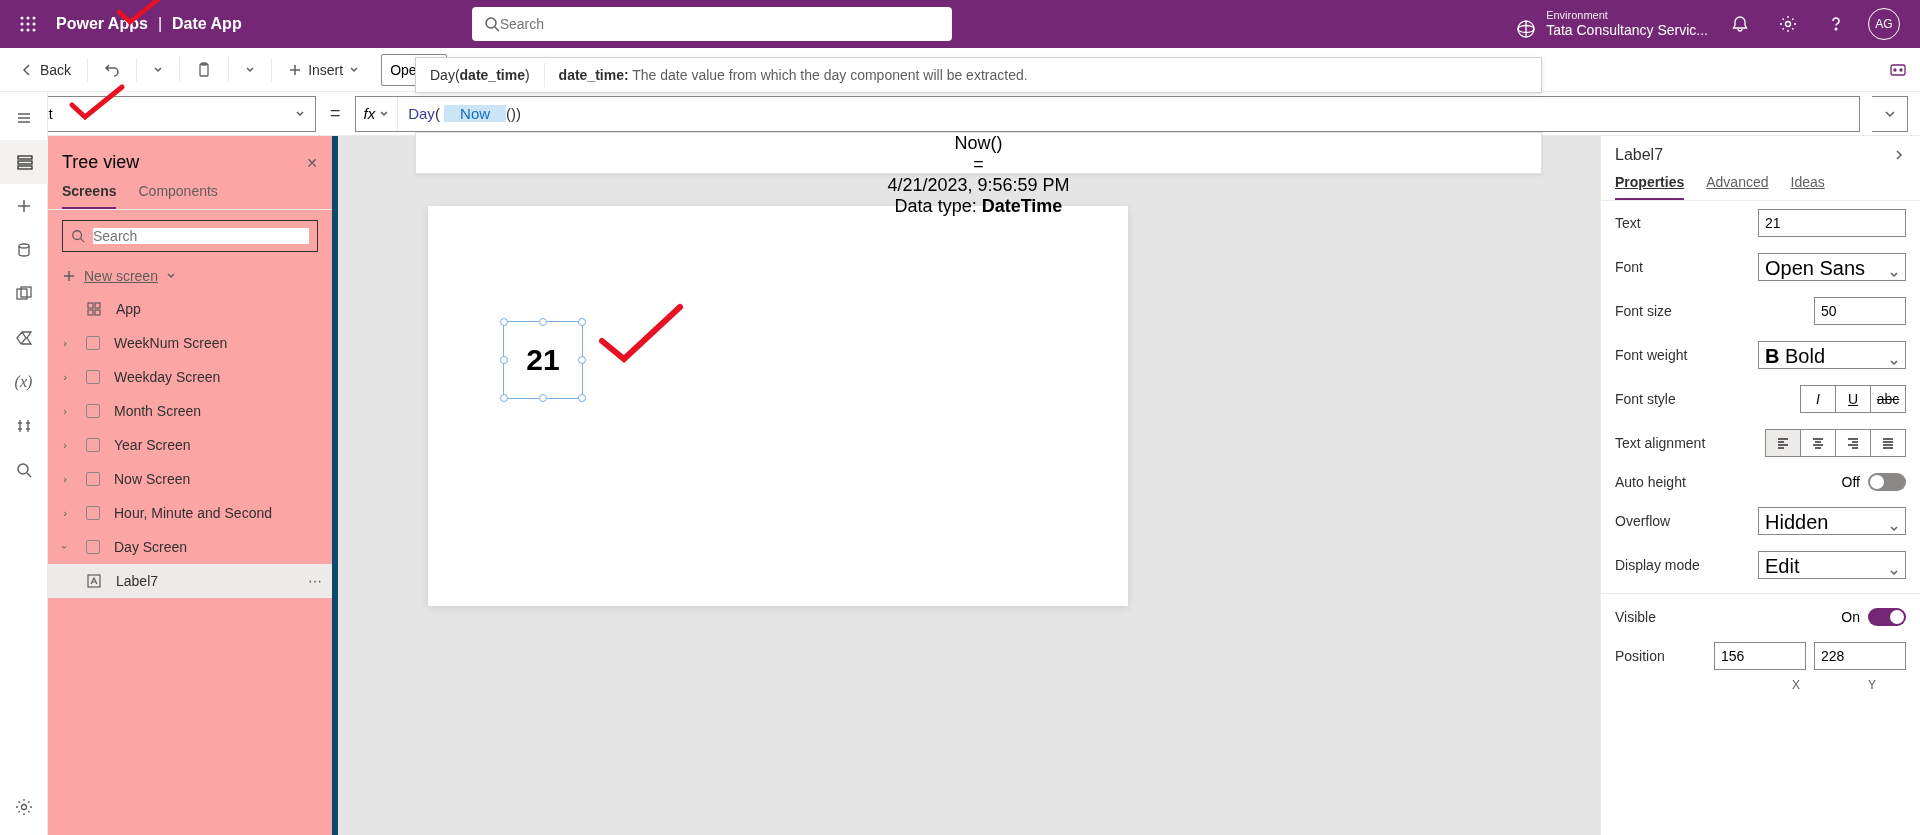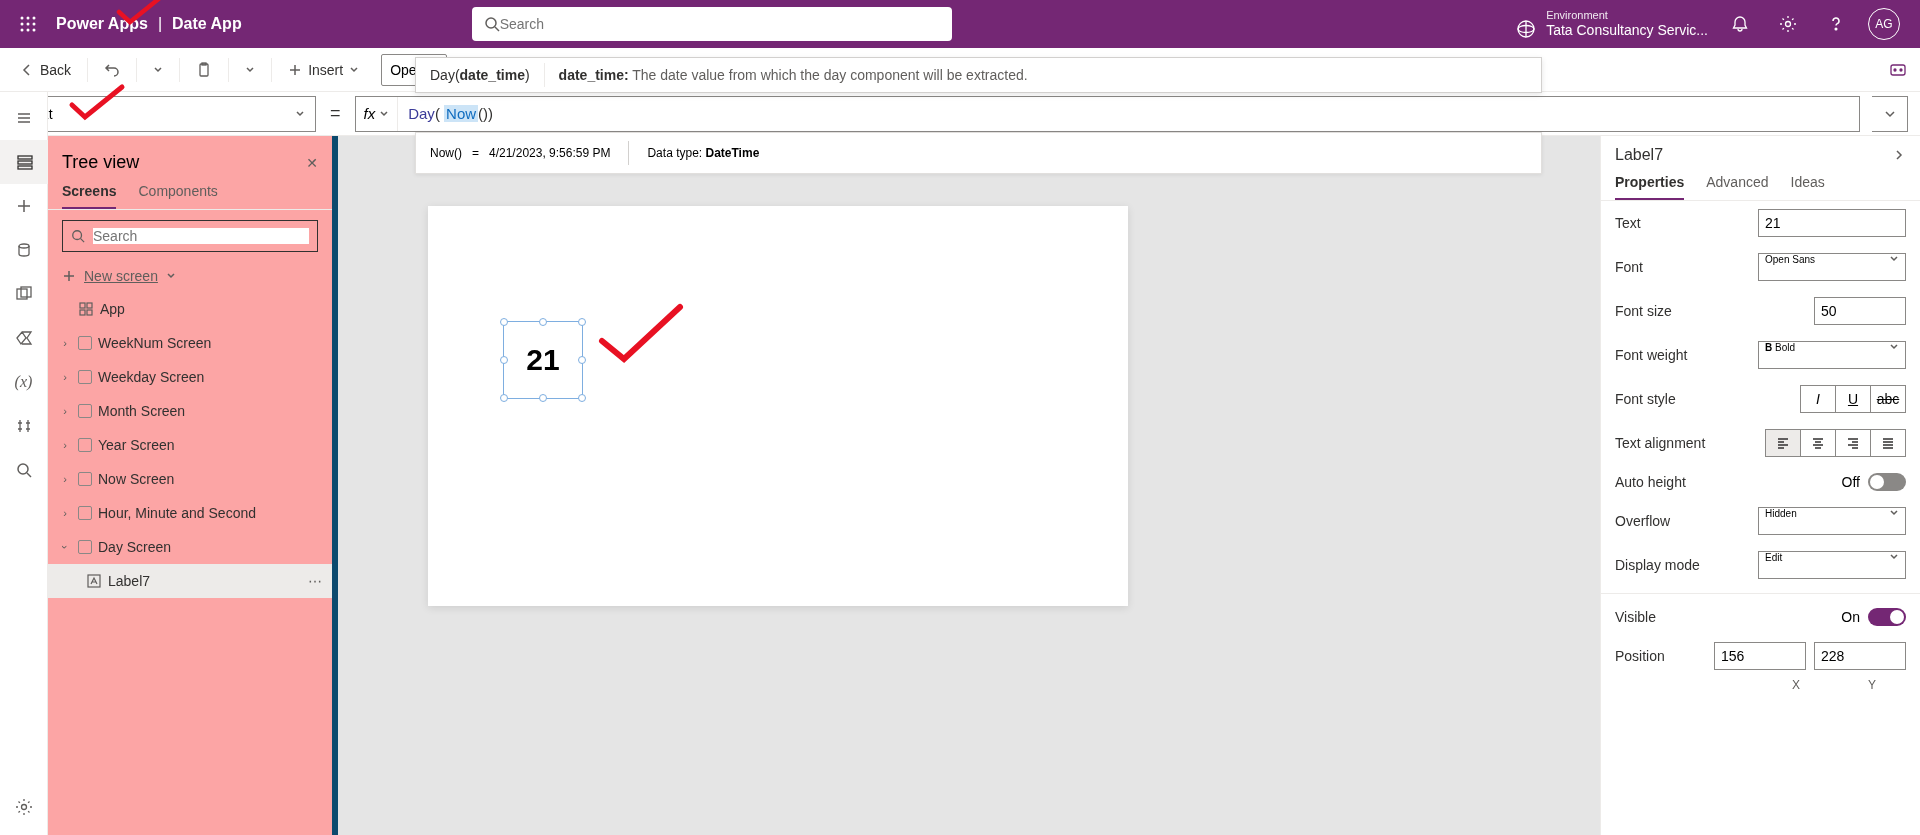--- a/index.html
+++ b/index.html
@@ -31,31 +31,31 @@
 
 .proprow { height: 44px; background: #fff; border-bottom: 1px solid #edebe9; display: flex; align-items: center; }
 .prop-select { width: 300px; height: 36px; border: 1px solid #8a8886; margin-left: 16px; display: flex; align-items: center; padding: 0 10px; font-size: 14px; background: #fff; cursor: pointer; position: relative; }
 .prop-select .chev { margin-left: auto; }
 .eq { margin: 0 14px; font-size: 18px; color: #323130; }
 .formula-bar { flex: 1; height: 36px; border: 1px solid #8a8886; display: flex; align-items: center; background: #fff; margin-right: 12px; }
 .fx { font-style: italic; font-family: "Times New Roman", serif; padding: 0 8px; font-size: 15px; display: flex; align-items: center; gap: 4px; border-right: 1px solid #edebe9; height: 100%; cursor: pointer; }
 .formula-text { padding: 0 10px; font-size: 15px; font-family: Consolas, monospace; }
 .formula-text .fn { color: #3b3b99; }
 .formula-text .pr { color: #323130; }
-.formula-text .nowfn { color: #0F6CBF; background: #cce4f7; padding: 0 2px; }
+.formula-text .nowfn { color: #0F6CBF; background: #cce4f7; padding: 0 16px; }
 .expand-chev { width: 36px; height: 36px; display: flex; align-items: center; justify-content: center; border: 1px solid #8a8886; border-left: none; cursor: pointer; margin-right: 12px; }
 
 
 .sig-tip { position: absolute; left: 415px; top: 57px; right: 378px; height: 36px; background: #fff; border: 1px solid #d2d0ce; box-shadow: 0 2px 6px rgba(0,0,0,.1); z-index: 30; display: flex; align-items: center; padding: 0 14px; font-size: 14px; color: #323130; }
 .sig-tip .bold { font-weight: 600; }
 .sig-tip .sep { width: 1px; height: 24px; background: #edebe9; margin: 0 14px; }
 .sig-tip .desc { color: #605e5c; }
 
 
-.result-bar { position: absolute; left: 415px; top: 132px; right: 378px; height: 42px; background: #fff; border: 1px solid #e1dfdd; box-shadow: 0 1px 4px rgba(0,0,0,.08); display: flex; align-items: center; padding: 0 14px; font-size: 12px; z-index: 25; }
+.result-bar { position: absolute; left: 415px; top: 132px; right: 378px; height: 42px; background: #fff; border: 1px solid #e1dfdd; box-shadow: 0 1px 4px rgba(0,0,0,.08); display: flex; align-items: center; padding: 0 14px; font-size: 18px; z-index: 25; flex-direction: column; }
 .result-bar .eqsp { margin: 0 10px; }
 .result-bar .vline { width: 1px; height: 24px; background: #d2d0ce; margin: 0 18px; }
 
 
 .leftrail { position: absolute; left: 0; top: 92px; width: 48px; bottom: 0; background: #fff; border-right: 1px solid #edebe9; display: flex; flex-direction: column; align-items: center; padding-top: 4px; z-index: 10; }
 .rail-btn { width: 48px; height: 44px; display: flex; align-items: center; justify-content: center; cursor: pointer; color: #605e5c; }
 .rail-btn.active { background: #f3f2f1; border-left: 2px solid transparent; }
 .rail-btn:last-child { margin-top: auto; margin-bottom: 6px; }
 
 
@@ -63,21 +63,21 @@
 .tree-head { display: flex; align-items: center; padding: 16px 14px 0; }
 .tree-title { font-size: 18px; font-weight: 400; }
 .tree-close { margin-left: auto; cursor: pointer; font-size: 14px; color: #605e5c; }
 .tree-tabs { display: flex; gap: 22px; padding: 10px 14px 0; border-bottom: 1px solid #edebe9; }
 .tree-tab { padding-bottom: 8px; font-size: 14px; color: #605e5c; cursor: pointer; }
 .tree-tab.active { color: #323130; border-bottom: 2px solid #742774; font-weight: 600; }
 .tree-search { margin: 10px 14px; height: 32px; border: 1px solid #323130; display: flex; align-items: center; padding: 0 8px; gap: 8px; }
 .tree-search input { border: none; outline: none; flex: 1; font-size: 14px; }
 .newscreen { display: flex; align-items: center; gap: 8px; padding: 6px 14px; font-size: 14px; color: #605e5c; cursor: pointer; text-decoration: underline; }
 .tree-list { flex: 1; overflow: auto; padding-top: 2px; }
-.tree-item { display: flex; align-items: center; height: 34px; padding: 0 8px 0 10px; font-size: 14px; color: #323130; cursor: pointer; gap: 6px; }
+.tree-item { display: flex; align-items: center; height: 34px; padding: 0 8px 0 10px; font-size: 14px; color: #323130; cursor: pointer; gap: 14px; }
 .tree-item.indent1 { padding-left: 38px; }
 .tree-item.selected { background: #edebe9; }
 .tree-chev { width: 14px; text-align: center; color: #605e5c; font-size: 11px; }
 .tree-ckbx { width: 14px; height: 14px; border: 1px solid #8a8886; border-radius: 2px; }
 .tree-icon { width: 16px; height: 16px; display: flex; align-items: center; justify-content: center; color: #605e5c; }
 .tree-more { margin-left: auto; color: #605e5c; letter-spacing: 2px; }
 
 
 .canvas-area { position: absolute; left: 338px; top: 136px; right: 320px; bottom: 0; background: #e5e5e5; overflow: hidden; }
 .canvas { position: absolute; left: 90px; top: 70px; width: 700px; height: 400px; background: #fff; box-shadow: 0 2px 8px rgba(0,0,0,.1); }
@@ -90,29 +90,29 @@
 
 
 .redcheck { position: absolute; pointer-events: none; z-index: 50; }
 
 
 .rightpanel { position: absolute; right: 0; top: 136px; width: 320px; bottom: 0; background: #fff; border-left: 1px solid #edebe9; display: flex; flex-direction: column; z-index: 8; overflow: hidden; }
 .rp-head { display: flex; align-items: center; padding: 10px 14px 4px; }
 .rp-title { font-size: 16px; color: #323130; }
 .rp-expand { margin-left: auto; cursor: pointer; color: #605e5c; }
 .rp-tabs { display: flex; gap: 22px; padding: 6px 14px 0; border-bottom: 1px solid #edebe9; }
-.rp-tab { padding-bottom: 8px; font-size: 14px; color: #605e5c; cursor: pointer; }
+.rp-tab { padding-bottom: 8px; font-size: 14px; color: #605e5c; cursor: pointer; text-decoration: underline; }
 .rp-tab.active { color: #323130; border-bottom: 2px solid #742774; font-weight: 600; }
 .rp-body { flex: 1; overflow: auto; }
 .rp-row { display: flex; align-items: center; padding: 8px 14px; font-size: 14px; }
 .rp-label { color: #323130; }
 .rp-ctrl { margin-left: auto; }
 .rp-input { width: 148px; height: 28px; border: 1px solid #8a8886; padding: 0 6px; font-size: 14px; }
 .rp-input.sm { width: 92px; }
-.rp-select { width: 148px; height: 28px; border: 1px solid #8a8886; display: flex; align-items: flex-start; padding: 0 6px; font-size: 10px; cursor: pointer; }
+.rp-select { width: 148px; height: 28px; border: 1px solid #8a8886; display: flex; align-items: flex-end; padding: 0 6px; font-size: 20px; cursor: pointer; }
 .rp-select .chev { margin-left: auto; }
 .btn-group { display: flex; }
 .bg-btn { width: 36px; height: 28px; border: 1px solid #8a8886; display: flex; align-items: center; justify-content: center; cursor: pointer; margin-left: -1px; background: #fff; }
 .bg-btn:first-child { margin-left: 0; }
 .bg-btn.active { background: #edebe9; }
 .toggle { width: 38px; height: 18px; border-radius: 10px; background: #8a8886; position: relative; cursor: pointer; }
 .toggle .knob { position: absolute; width: 14px; height: 14px; background: #fff; border-radius: 50%; top: 2px; left: 2px; }
 .toggle.on { background: #742774; }
 .toggle.on .knob { left: auto; right: 2px; }
 .toggle-wrap { display: flex; align-items: center; gap: 8px; }

